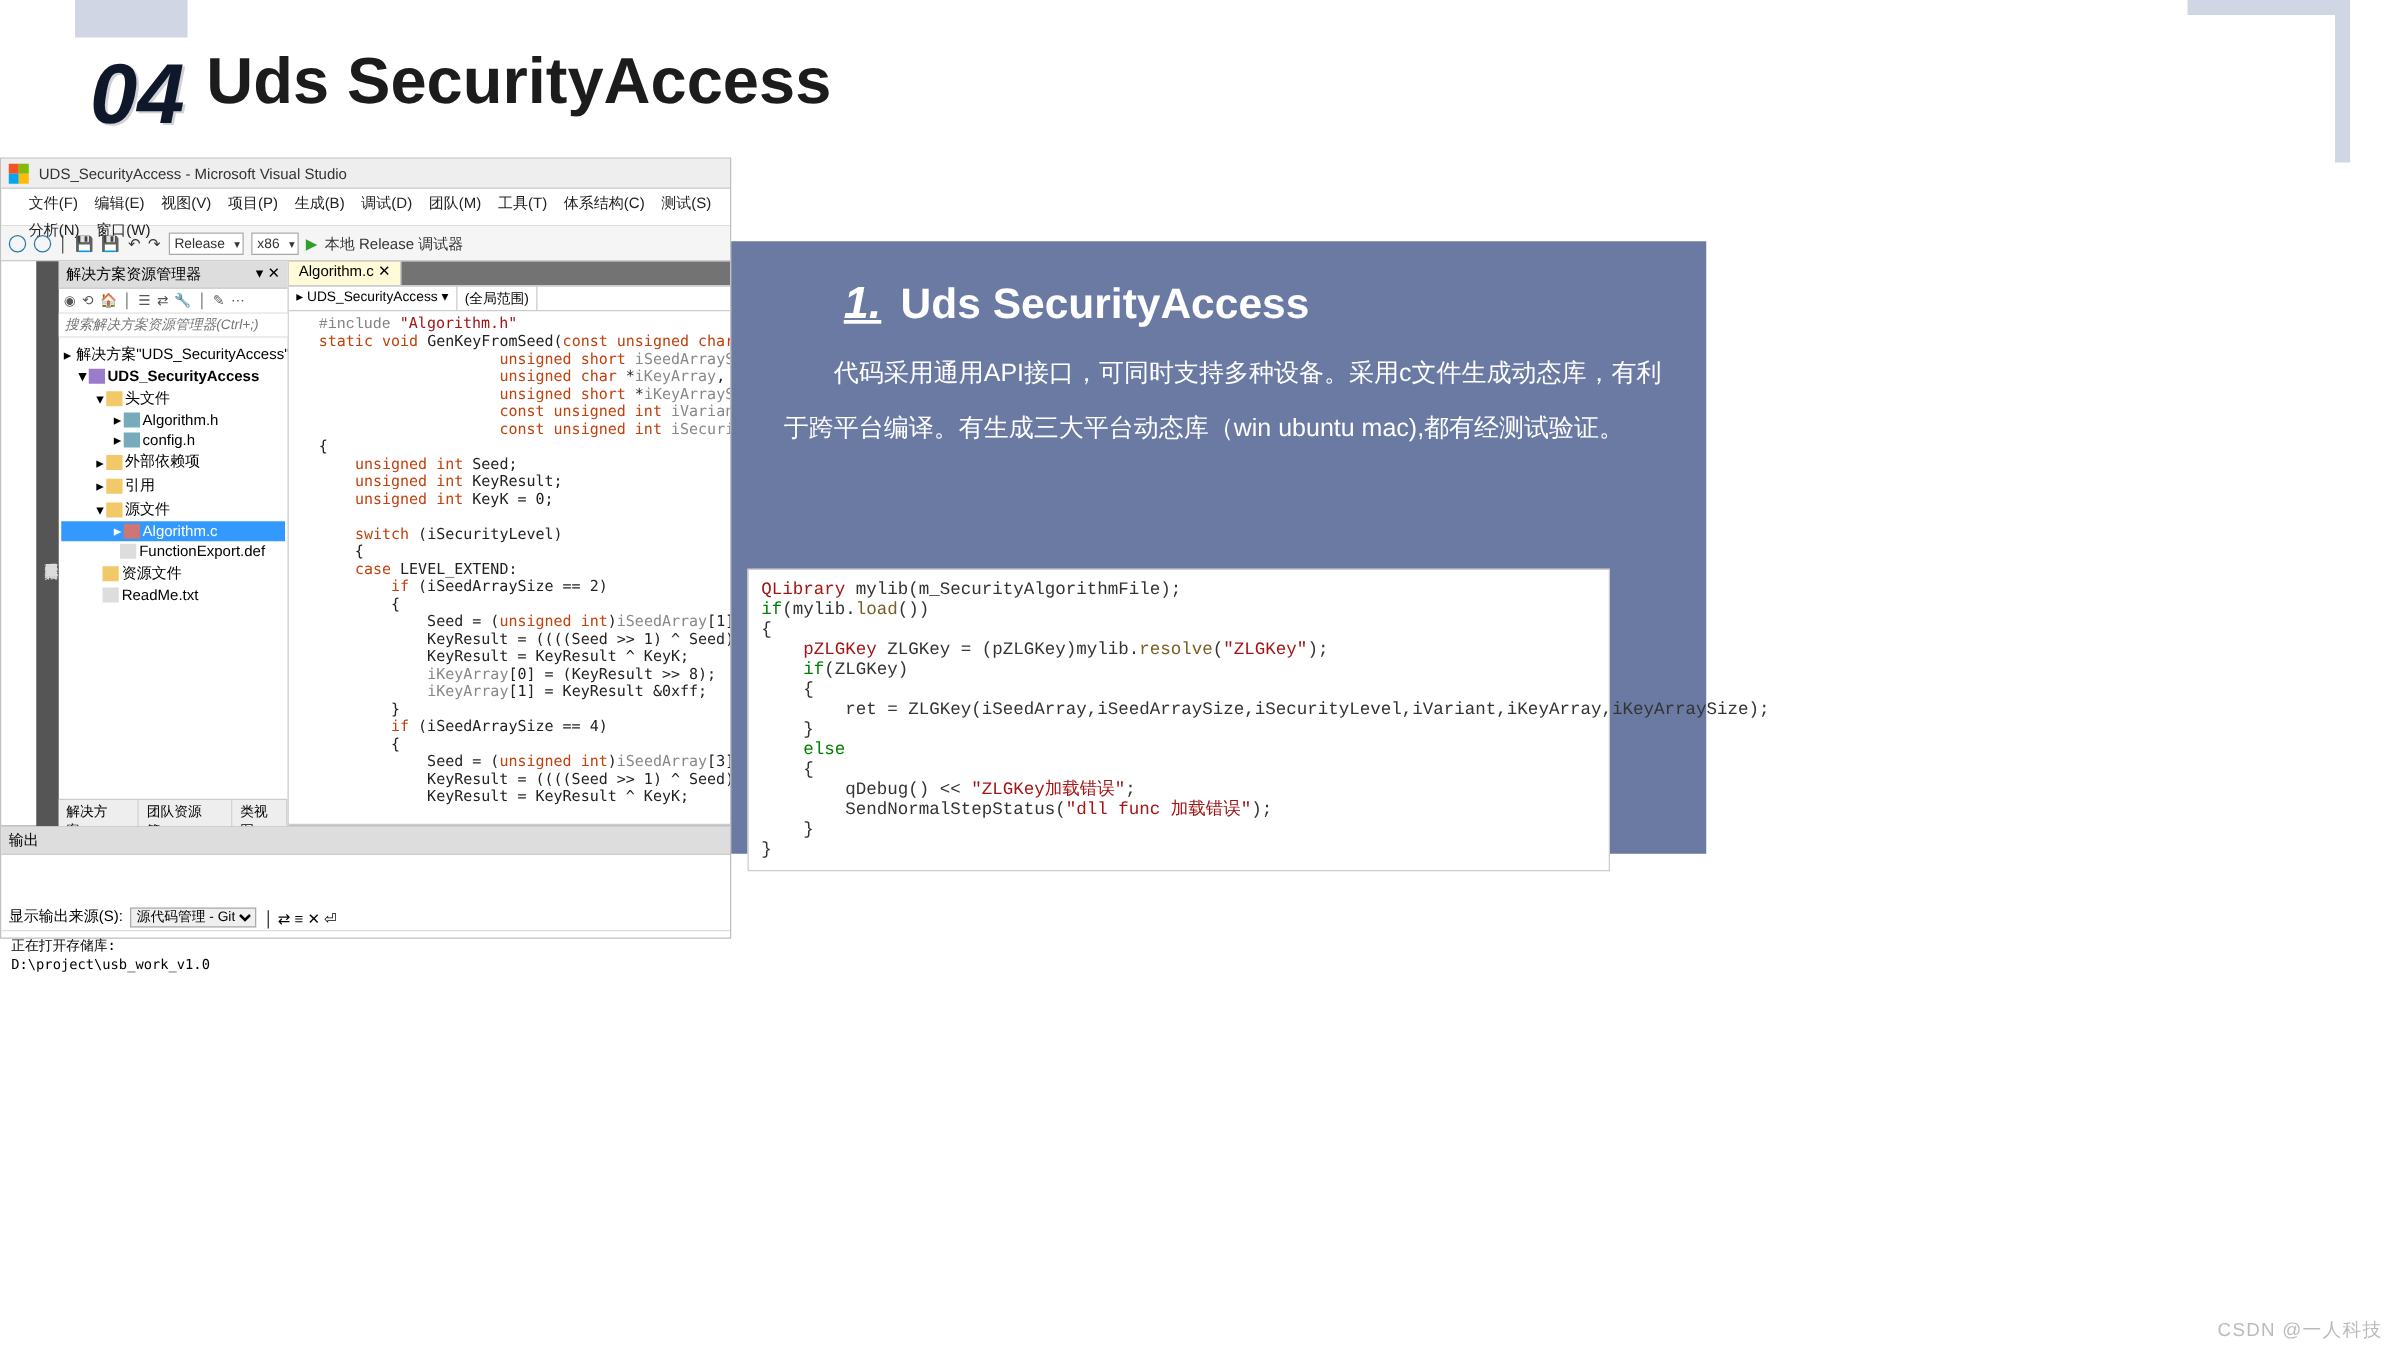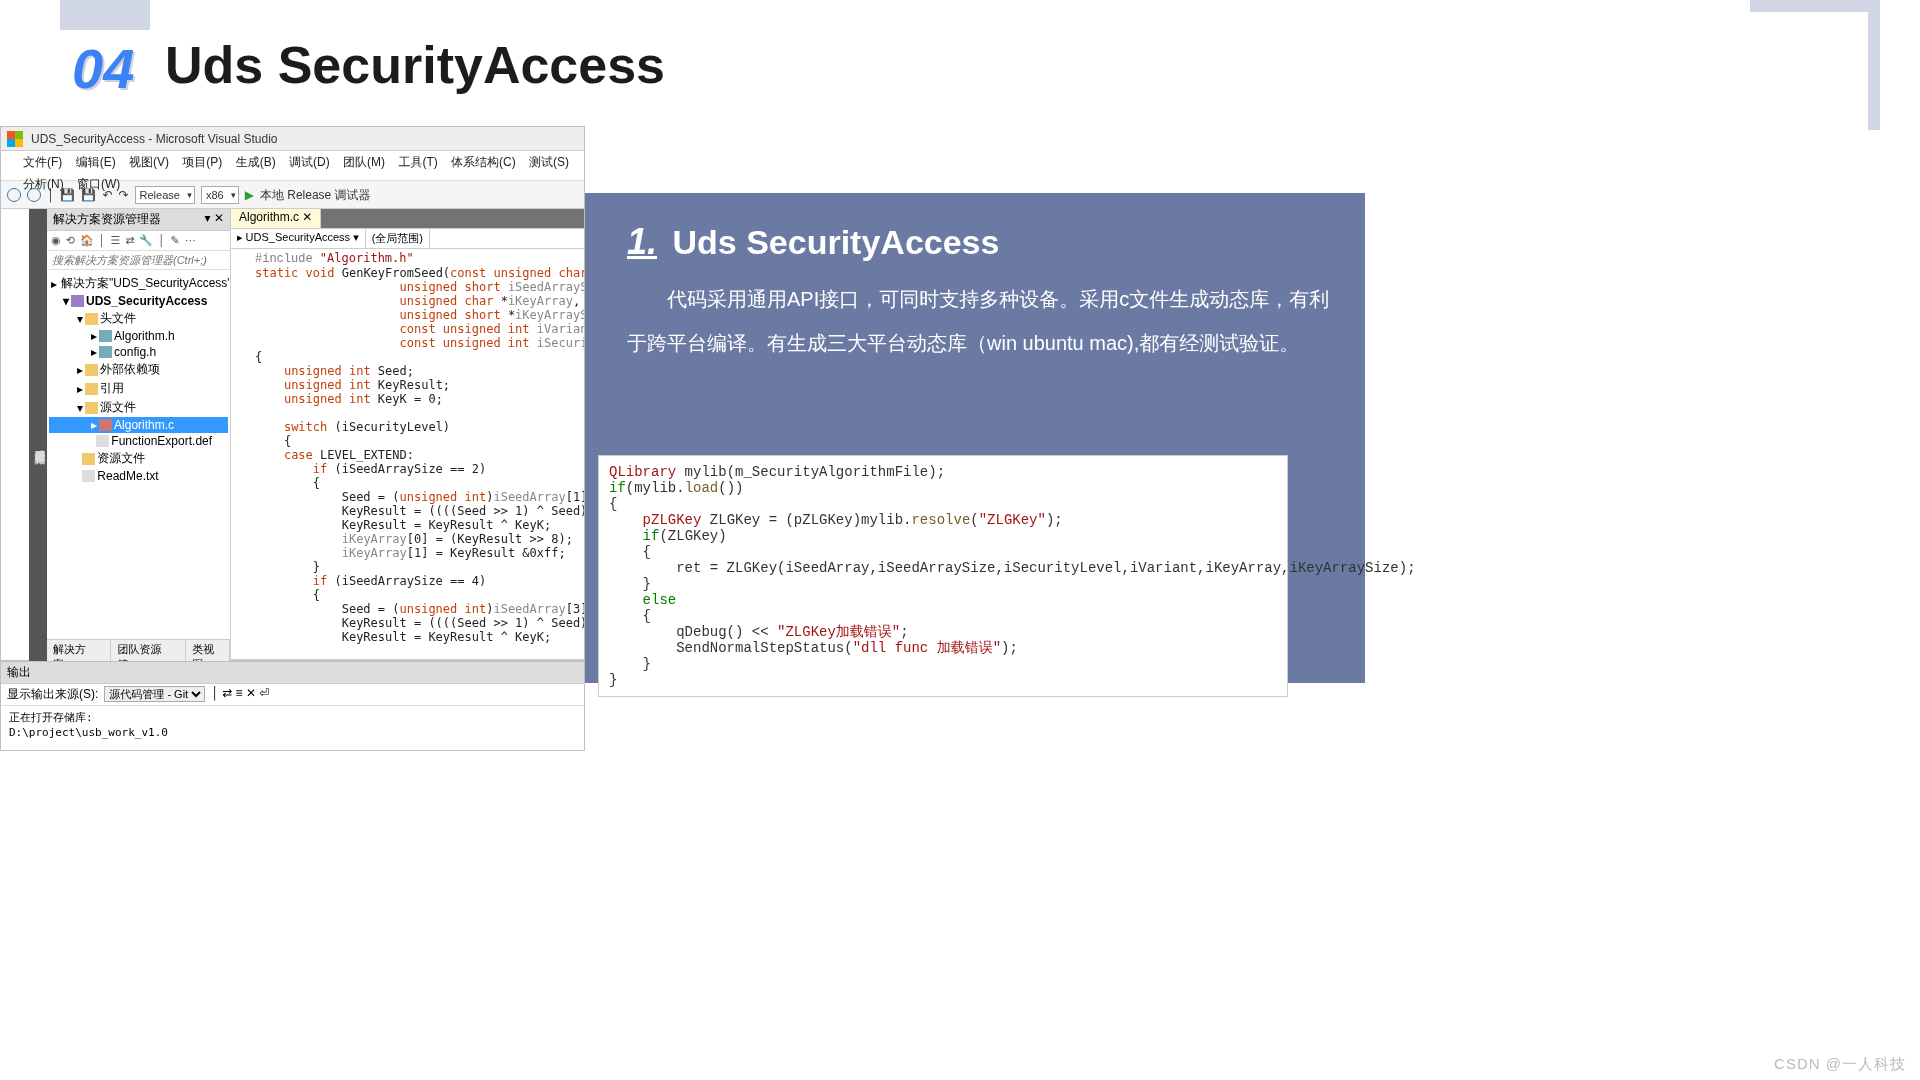--- a/index.html
+++ b/index.html
@@ -1,19 +1,19 @@
 <!DOCTYPE html>
 <html><head>
 <meta charset="utf-8">
 <style>
 * { margin:0; padding:0; box-sizing:border-box; }
 body { width:1920px; height:1080px; font-family:"Microsoft YaHei",Arial,sans-serif; background:#fff; position:relative; overflow:hidden; transform-origin:top left; }
 .top-bar { position:absolute; top:0; left:60px; width:90px; height:30px; background:#d0d6e4; }
 .tr-deco { position:absolute; top:0; right:40px; width:130px; height:130px; border:12px solid #d0d6e4; border-left:none; border-bottom:none; }
-.slide-num { position:absolute; top:36px; left:72px; font-size:56px; font-weight:800; color:#3b82f6; text-shadow:2px 2px 0 #cfd2d8; font-style:italic; }
+.slide-num { position:absolute; top:36px; left:72px; font-size:68px; font-weight:800; color:#0f172a; text-shadow:2px 2px 0 #cfd2d8; font-style:italic; }
 .slide-title { position:absolute; top:35px; left:165px; font-size:52px; font-weight:800; color:#1c1c1c; }
 .vs-container { position:absolute; top:126px; left:0; width:585px; height:535px; border:1px solid #c0c0c0; background:#fff; font-size:12px; }
 .vs-titlebar { height:24px; line-height:24px; padding-left:30px; background:#eee; border-bottom:1px solid #ccc; position:relative; color:#333; }
 .vs-logo { position:absolute; left:6px; top:4px; width:16px; height:16px; display:flex; flex-wrap:wrap; }
 .vs-logo div { width:8px; height:8px; }
 .vs-menu { height:30px; line-height:22px; padding-left:22px; border-bottom:1px solid #ddd; color:#222; }
 .vs-menu span { margin-right:10px; }
 .vs-toolbar { height:28px; line-height:28px; border-bottom:1px solid #ccc; background:#f5f5f5; display:flex; align-items:center; gap:6px; padding:0 6px; color:#333; }
 .tb-circ { width:14px; height:14px; border-radius:50%; border:1.5px solid #2a7ab0; display:inline-block; }
 .tb-sel { border:1px solid #aaa; padding:0 14px 0 4px; background:#fff; height:18px; line-height:16px; font-size:11px; position:relative; }
@@ -40,25 +40,25 @@
 .editor { flex:1; display:flex; flex-direction:column; overflow:hidden; }
 .ed-tabs { height:20px; background:#737373; border-bottom:1px solid #ccc; display:flex; }
 .ed-tab { background:#fffad8; border-right:1px solid #ccc; padding:1px 8px; font-size:12px; }
 .ed-crumb { display:flex; border-bottom:1px solid #ccc; font-size:11px; }
 .ed-crumb div { border-right:1px solid #ccc; padding:2px 6px; }
 .code { flex:1; font-family:"NSimSun","SimSun",Consolas,monospace; font-size:12px; line-height:14px; padding:2px 0 2px 24px; white-space:pre; overflow:hidden; color:#222; position:relative; }
 .c-pre { color:#808080;font-family:Liberation Mono, monospace; } .c-kw { color:#c2410c; } .c-str { color:#a31515; } .c-grey { color:#888888; }
 .ed-zoom { border-top:1px solid #ccc; font-size:11px; padding:1px 6px; }
 .output-panel { position:absolute; left:0; top:661px; width:585px; height:90px; border:1px solid #c0c0c0; font-size:12px; background:#fff; }
 .out-title { background:#ddd; padding:2px 6px; border-bottom:1px solid #ccc; }
-.out-tools { padding:2px 6px; border-bottom:1px solid #ddd; display:flex; align-items:flex-start; gap:6px; }
+.out-tools { padding:2px 6px; border-bottom:1px solid #ddd; display:flex; align-items:flex-end; gap:6px;margin-top:39px; }
 .out-tools select { font-size:11px; border:1px solid #aaa; }
 .out-body { padding:4px 8px; font-family:Consolas,monospace; font-size:11px; line-height:15px; }
 .desc-box { position:absolute; top:193px; left:585px; width:780px; height:490px; background:#6b7aa3; padding:28px 34px 0 42px; color:#fff; }
-.desc-h { font-size:34px; font-weight:700; margin-bottom:14px; }
+.desc-h { font-size:34px; font-weight:700; margin-bottom:14px;margin-left:48px; }
 .desc-h em { font-style:italic; text-decoration:underline; font-size:36px; margin-right:6px; }
 .desc-p { font-size:20px; line-height:44px; font-weight:400; text-indent:2em; }
 .snippet { position:absolute; top:455px; left:598px; width:690px; background:#fff; border:1px solid #ccc; padding:8px 10px; font-family:Consolas,"Courier New",monospace; font-size:14px; line-height:16px; white-space:pre; color:#333; }
 .sn-kw { color:#008000; } .sn-type { color:#a31515; } .sn-str { color:#a31515; } .sn-fn { color:#795e26; }
 .wm { position:absolute; bottom:6px; right:14px; color:#bbb; font-size:15px; letter-spacing:1px; }
 </style>
 </head>
 <body>
 
 <div class="top-bar"></div>

